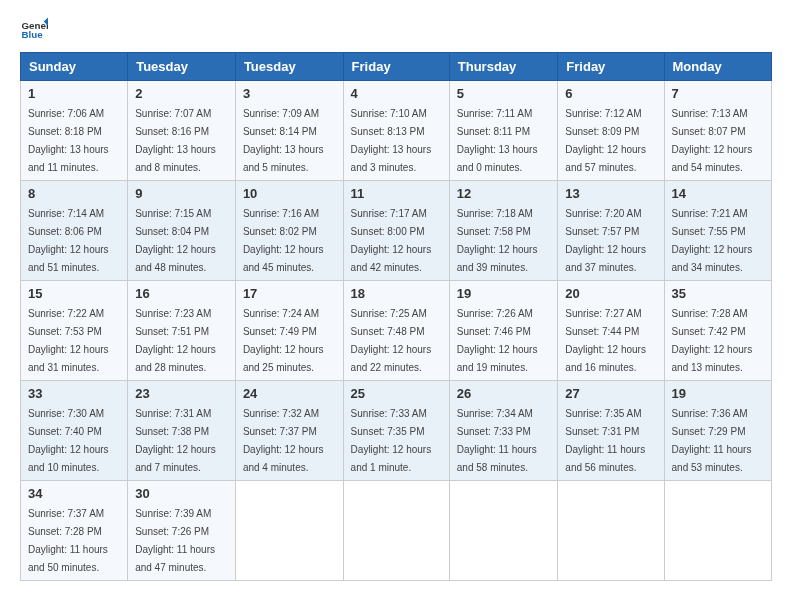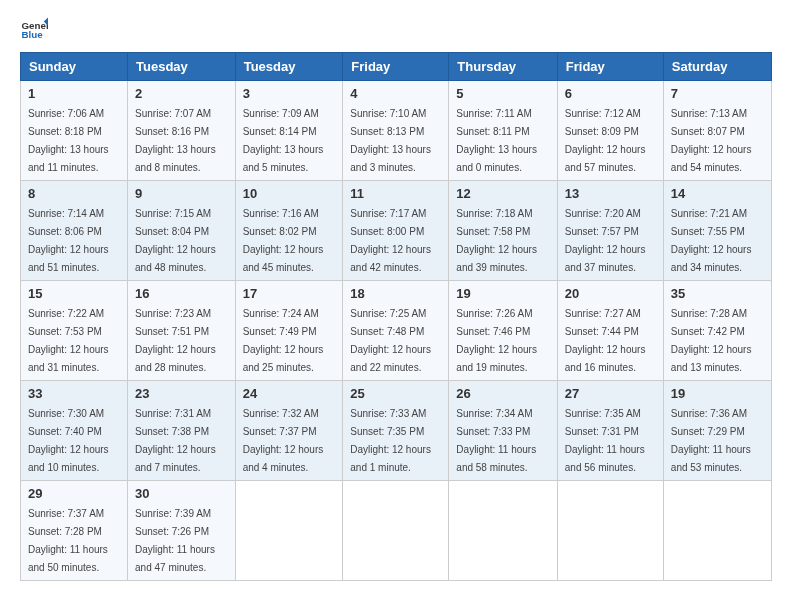--- a/index.html
+++ b/index.html
@@ -102,21 +102,21 @@
 
 <table class="calendar-table">
   <thead>
     <tr id="weekday-header">
         <th>Sunday</th>
         <th>Tuesday</th>
         <th>Tuesday</th>
         <th>Friday</th>
         <th>Thursday</th>
         <th>Friday</th>
-        <th>Saturday</th>
+        <th>Monday</th>
       </tr>
   </thead>
   <tbody id="calendar-body">
       <tr>
         <td>
         <span class="day-number">1</span>
         <span class="day-info">Sunrise: 7:06 AM<br>Sunset: 8:18 PM<br>Daylight: 13 hours and 11 minutes.</span>
       </td>
         <td>
         <span class="day-number">2</span>
@@ -228,21 +228,21 @@
         <span class="day-number">27</span>
         <span class="day-info">Sunrise: 7:35 AM<br>Sunset: 7:31 PM<br>Daylight: 11 hours and 56 minutes.</span>
       </td>
         <td>
         <span class="day-number">19</span>
         <span class="day-info">Sunrise: 7:36 AM<br>Sunset: 7:29 PM<br>Daylight: 11 hours and 53 minutes.</span>
       </td>
       </tr>
       <tr>
         <td>
-        <span class="day-number">29</span>
+        <span class="day-number">34</span>
         <span class="day-info">Sunrise: 7:37 AM<br>Sunset: 7:28 PM<br>Daylight: 11 hours and 50 minutes.</span>
       </td>
         <td>
         <span class="day-number">30</span>
         <span class="day-info">Sunrise: 7:39 AM<br>Sunset: 7:26 PM<br>Daylight: 11 hours and 47 minutes.</span>
       </td>
         <td class="empty-cell"></td>
         <td class="empty-cell"></td>
         <td class="empty-cell"></td>
         <td class="empty-cell"></td>

